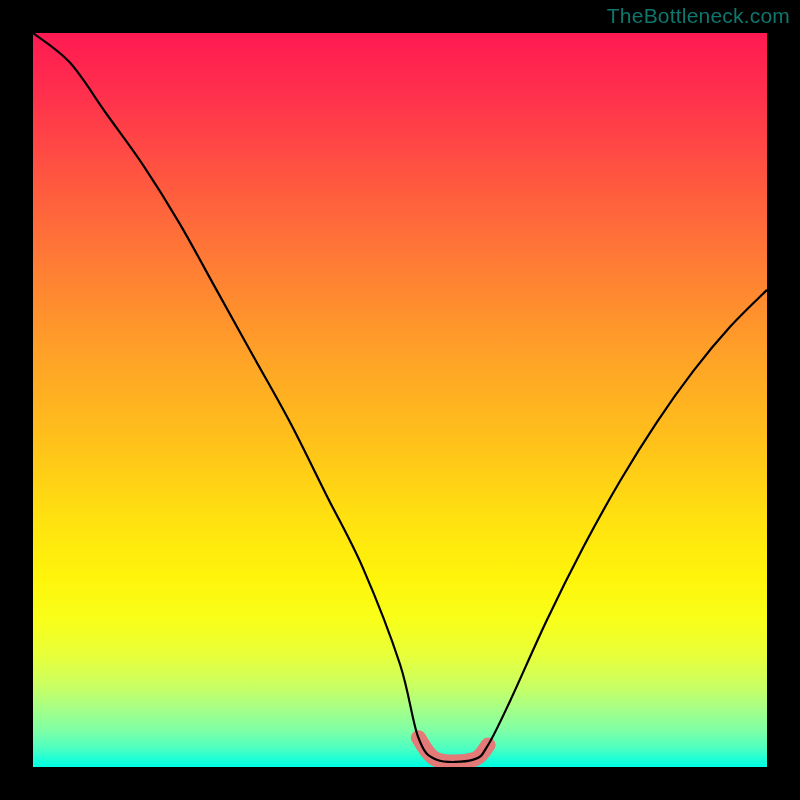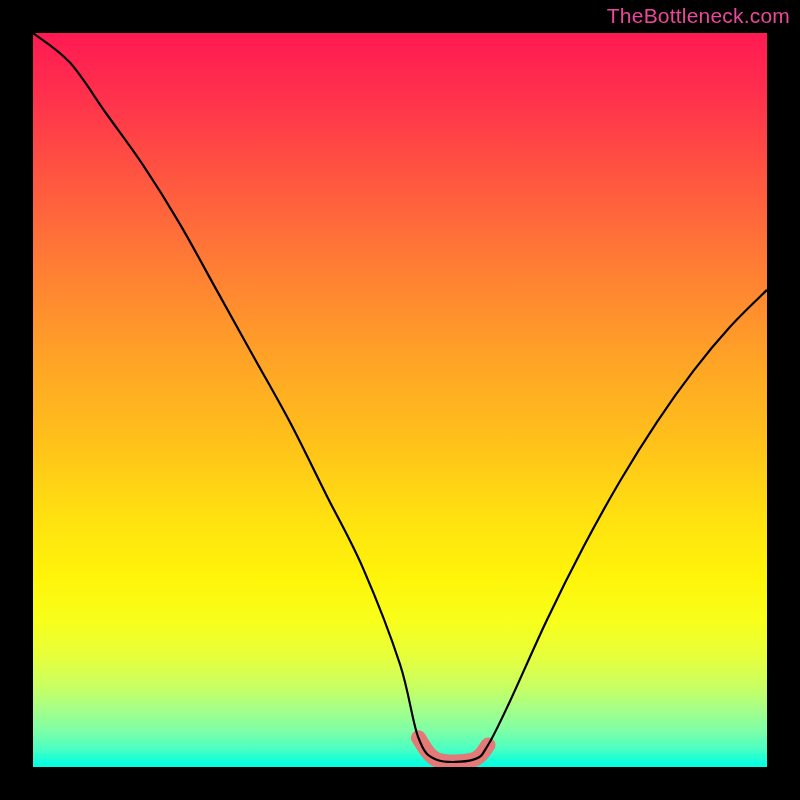--- a/index.html
+++ b/index.html
@@ -16,21 +16,21 @@
     left: 0;
     top: 0;
     width: 800px;
     height: 800px;
     background: #000;
   }
   .watermark {
     position: absolute;
     top: 4px;
     right: 10px;
-    color: #ec4899;
+    color: #0f766e;
     font-size: 21px;
     font-weight: 400;
     letter-spacing: 0.2px;
     user-select: none;
   }
   .plot {
     position: absolute;
     left: 33px;
     top: 33px;
     width: 734px;

